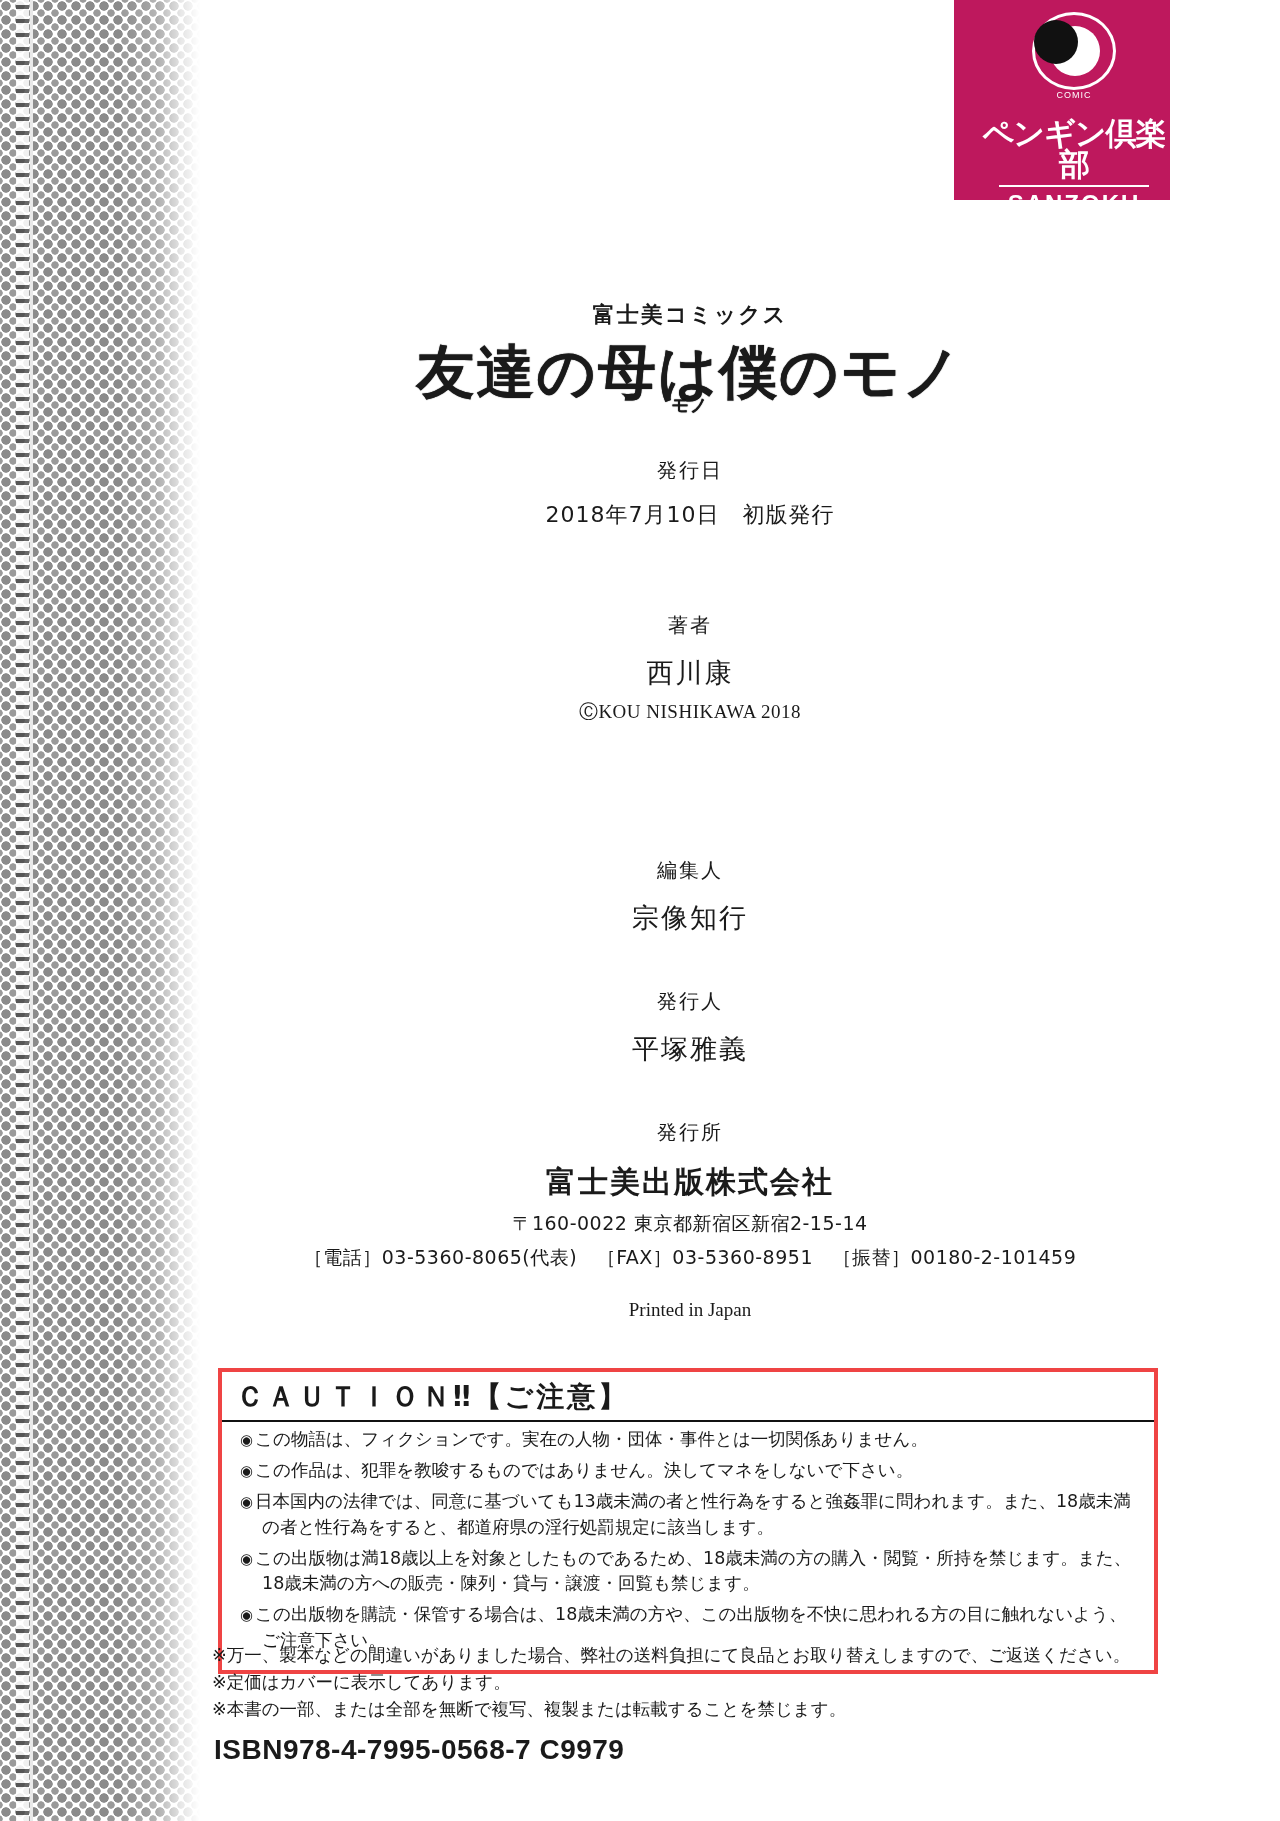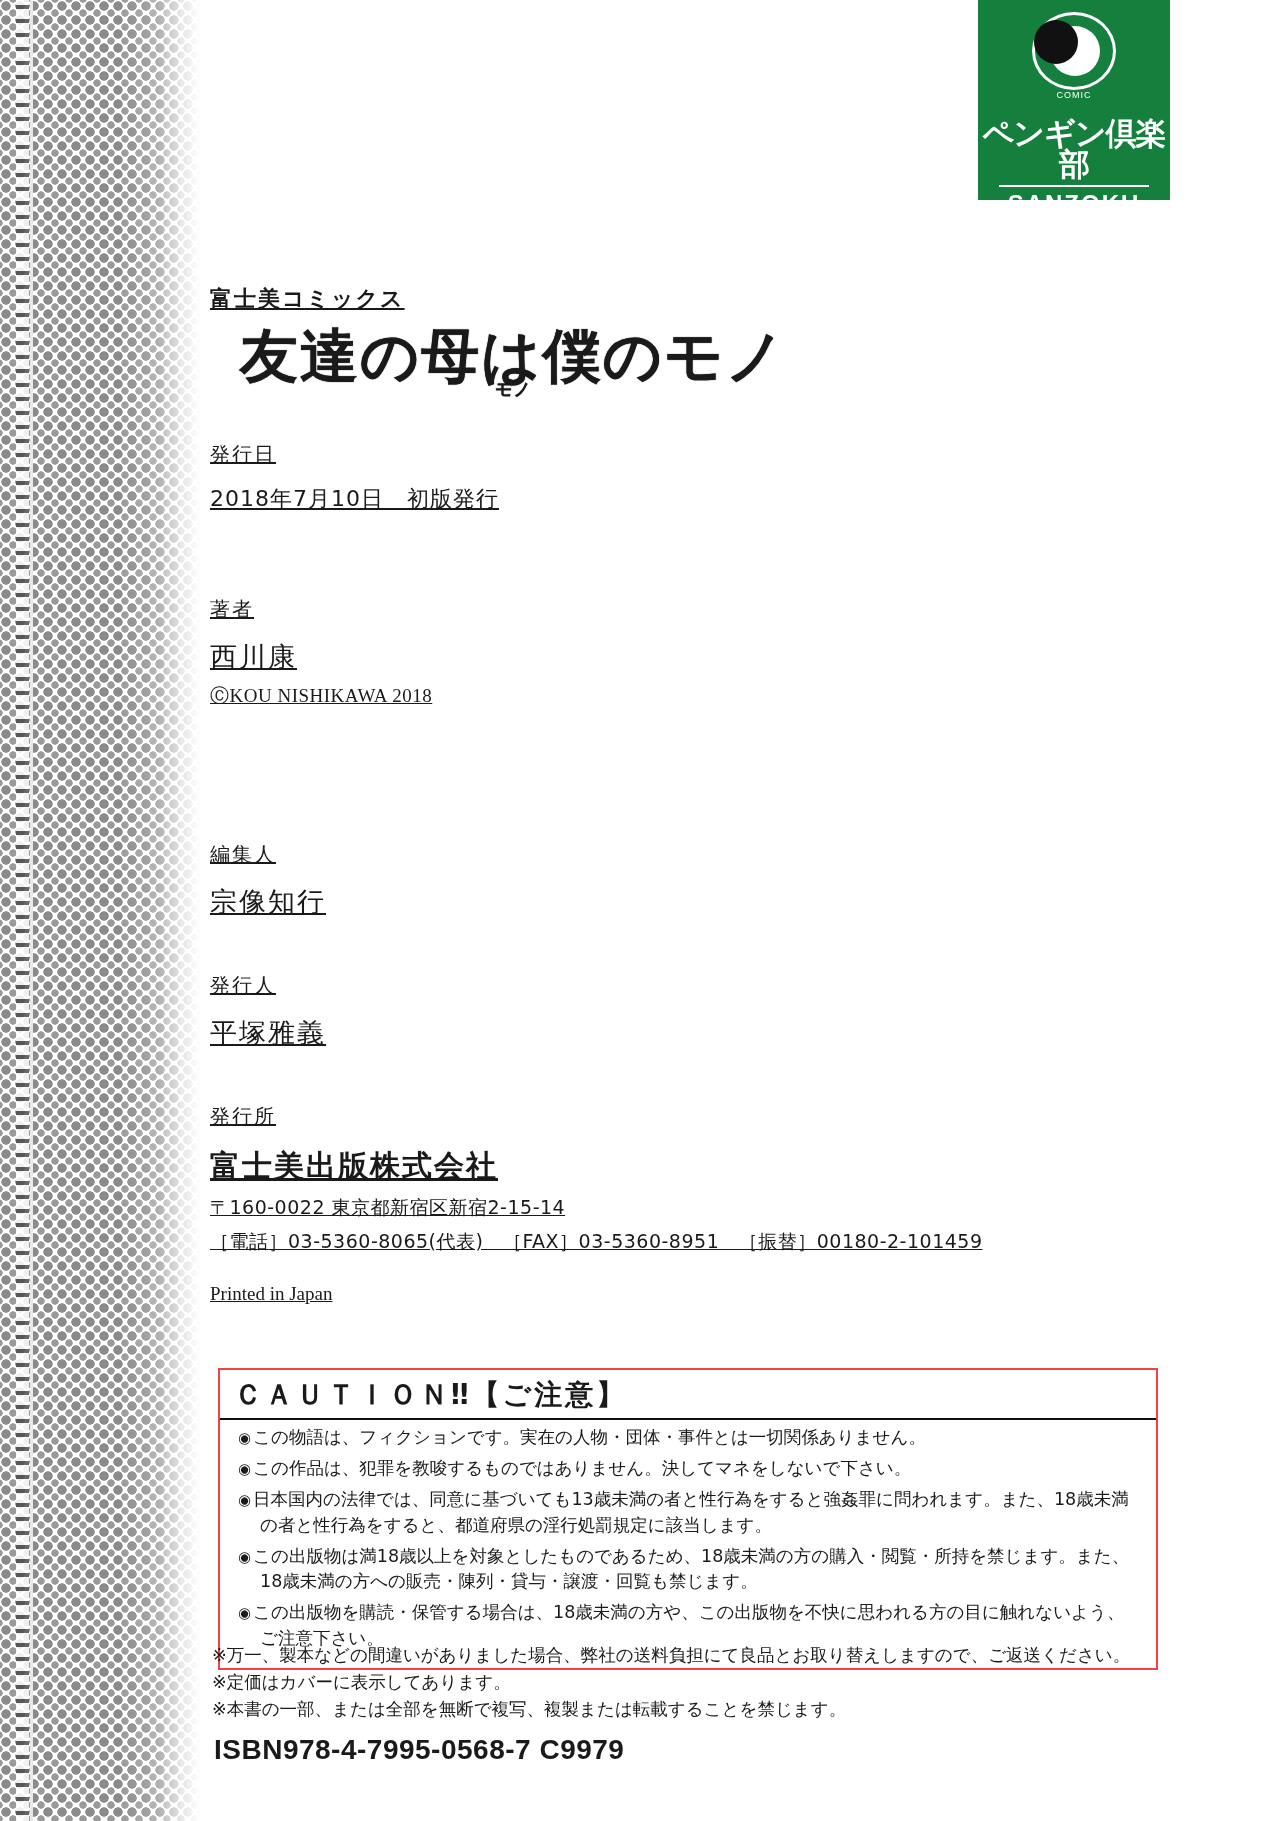--- a/index.html
+++ b/index.html
@@ -44,23 +44,24 @@
     left: 30px; top: 0;
     width: 3px; height: 1821px;
     background: #e9e9e9;
   }
 
   
   #logo-block {
     position: absolute;
     right: 110px; top: 0;
     width: 192px; height: 200px;
-    background: #15803d;
+    background: #be185d;
     color: #fff;
     text-align: center;
+    padding-left: 24px;
   }
   #logo-mark {
     margin: 12px auto 2px;
     width: 116px; height: 78px;
     position: relative;
   }
   #logo-mark .moon-outer {
     position: absolute; left: 16px; top: 0;
     width: 84px; height: 78px;
     border-radius: 50%;
@@ -110,23 +111,23 @@
     font-family: "Liberation Sans", sans-serif;
     font-weight: bold;
     font-size: 24px;
     letter-spacing: 8px;
     line-height: 1.05;
   }
 
   
   #colophon {
     position: absolute;
-    left: 210px; top: 284px;
+    left: 210px; top: 300px;
     width: 960px;
-    text-decoration: underline;
+    text-align: center;
   }
   .imprint {
     font-family: "DejaVu Sans", sans-serif;
     font-weight: bold;
     font-size: 22px;
     letter-spacing: 2px;
     margin-bottom: 10px;
   }
   #book-title {
     font-family: "DejaVu Sans", sans-serif;
@@ -190,21 +191,21 @@
   .gap-lg { height: 70px; }
   .gap-md { height: 40px; }
   .gap-sm { height: 16px; }
   .gap-xl { height: 120px; }
 
   
   #caution-box {
     position: absolute;
     left: 218px; top: 1368px;
     width: 940px;
-    border: 2px solid #ef4444;
+    border: 4px solid #ef4444;
     box-sizing: border-box;
     padding: 0 0 16px 0;
   }
   #caution-header {
     font-family: "DejaVu Sans", sans-serif;
     font-weight: bold;
     font-size: 28px;
     letter-spacing: 3px;
     padding: 6px 0 4px 14px;
     border-bottom: 2px solid #111;

